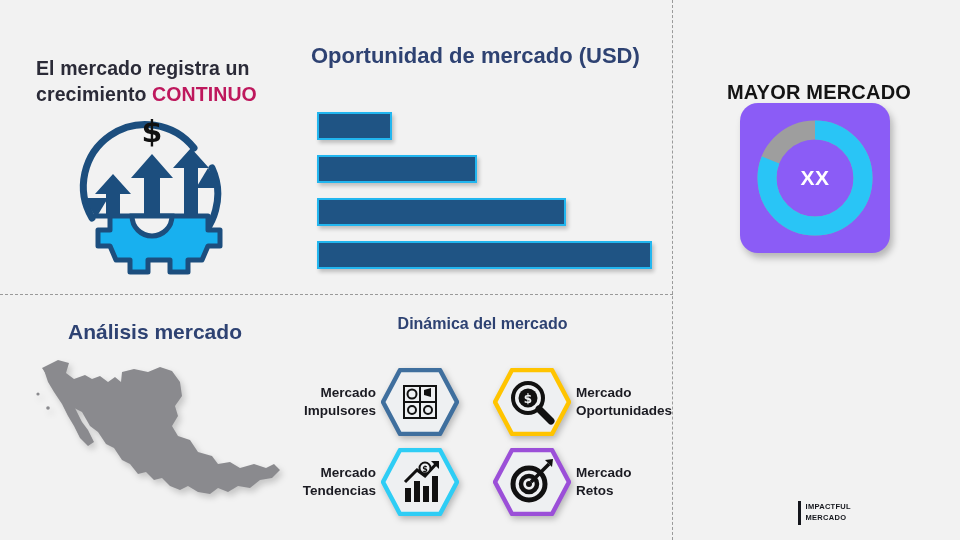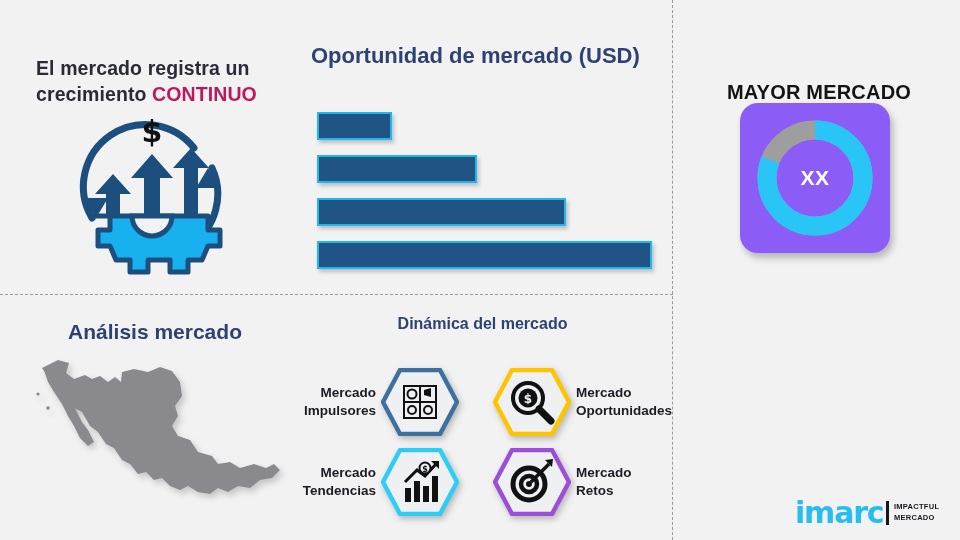--- a/index.html
+++ b/index.html
@@ -263,21 +263,20 @@
     <svg viewBox="0 0 150 150">
       <circle cx="75" cy="75" r="48" fill="none" stroke="#9e9e9e" stroke-width="19"></circle>
       <circle id="donut-market-arc" cx="75" cy="75" r="48" fill="none" stroke="#29c5f6" stroke-width="19" transform="rotate(-90 75 75)" stroke-linecap="butt" stroke-dasharray="244.29024474314232 57.302650001477815"></circle>
     </svg>
     <div class="donut-text">XX</div>
   </div>
 
 
 
   <div id="logo">
-    <div class="word">imarc</div>
     <div class="bar-sep"></div>
     <div class="tag">
       <div>IMPACTFUL</div>
       <div>MERCADO</div>
     </div>
   </div>
 
 </div>
 
 </body></html>

